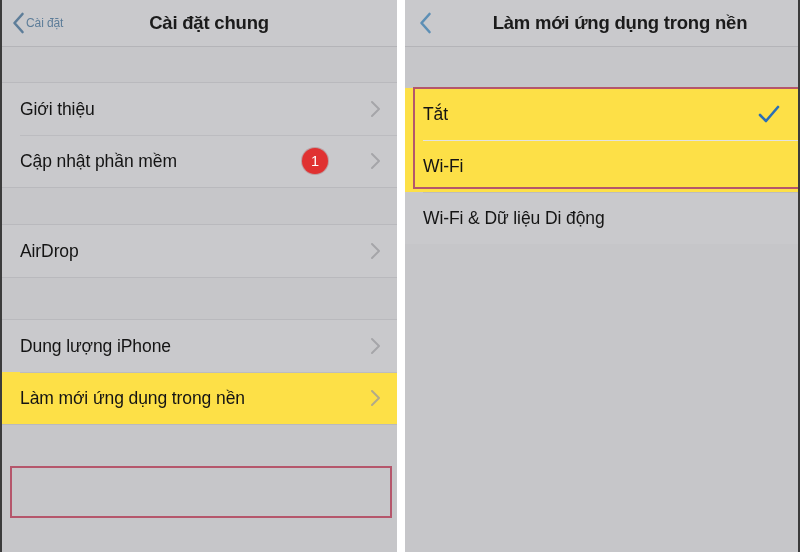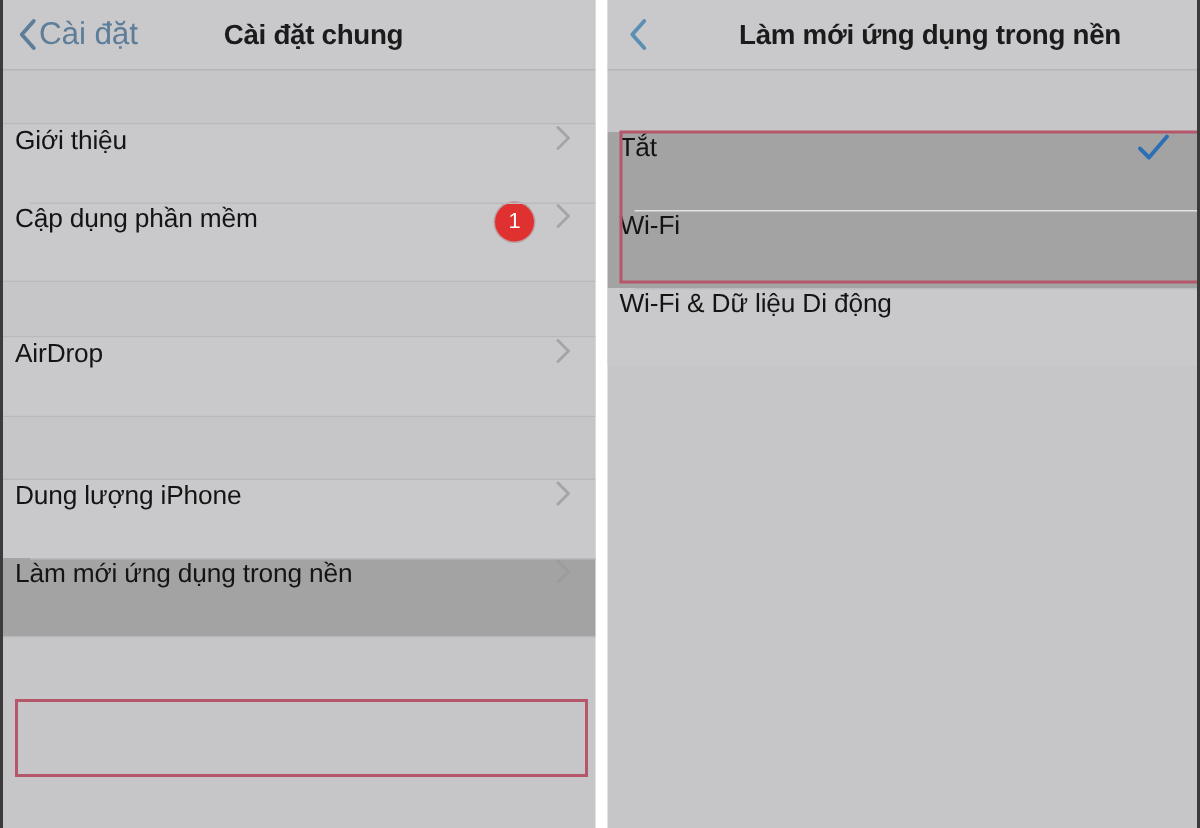--- a/index.html
+++ b/index.html
@@ -48,21 +48,21 @@
     display: flex;
     align-items: center;
     gap: 1px;
   }
   .chev-back {
     width: 13px;
     height: 22px;
     display: block;
   }
   .nav-back-label {
-    font-size: 21px;
+    font-size: 12px;
     color: #5d7d99;
     letter-spacing: -0.1px;
   }
   .nav-title {
     position: absolute;
     left: 0; right: 0; top: 0;
     height: 46px;
     display: flex;
     align-items: center;
     justify-content: center;
@@ -79,25 +79,26 @@
   .spacer { background: #c6c6c9; }
 
   .list-group {
     background: #c9c9cc;
     border-top: 1px solid #b9b9bd;
     border-bottom: 1px solid #b9b9bd;
   }
   .row {
     position: relative;
     display: flex;
-    align-items: flex-start;
+    align-items: center;
     height: 52px;
-    padding: 0 0 0 8px;
+    padding: 0 0 0 18px;
     background: #c9c9cc;
     box-sizing: border-box;
+    gap: 28px;
   }
   .row + .row::before {
     content: "";
     position: absolute;
     left: 18px;
     right: 0;
     top: 0;
     height: 1px;
     background: #bcbcc0;
   }
@@ -149,21 +150,21 @@
     width: 382px;
     height: 52px;
   }
   .hl-right {
     left: 8px;
     top: 87px;
     width: 388px;
     height: 102px;
   }
 
-  .row.is-highlighted { background: #a3a3a3; }
+  .row.is-highlighted { background: #fde047; }
   .row.is-highlighted + .row.is-highlighted::before { background: #e2e2e2; }
 
   .list-group.right-top {
     border-top: none;
     border-bottom: none;
   }
 </style>
 </head>
 <body>
 
@@ -184,21 +185,21 @@
     <div class="spacer" style="height:35px"></div>
 
     <div class="list-group">
       <div class="row">
         <span class="row-label">Giới thiệu</span>
         <svg class="chev-row" viewBox="0 0 11 18">
           <polyline points="2,2 9,9 2,16" fill="none" stroke="#9a9a9e" stroke-width="2" stroke-linecap="round" stroke-linejoin="round"></polyline>
         </svg>
       </div>
       <div class="row">
-        <span class="row-label">Cập dụng phần mềm</span>
+        <span class="row-label">Cập nhật phần mềm</span>
         <span class="badge">1</span>
         <svg class="chev-row" viewBox="0 0 11 18">
           <polyline points="2,2 9,9 2,16" fill="none" stroke="#9a9a9e" stroke-width="2" stroke-linecap="round" stroke-linejoin="round"></polyline>
         </svg>
       </div>
     </div>
 
     <div class="spacer" style="height:36px"></div>
 
     <div class="list-group">

